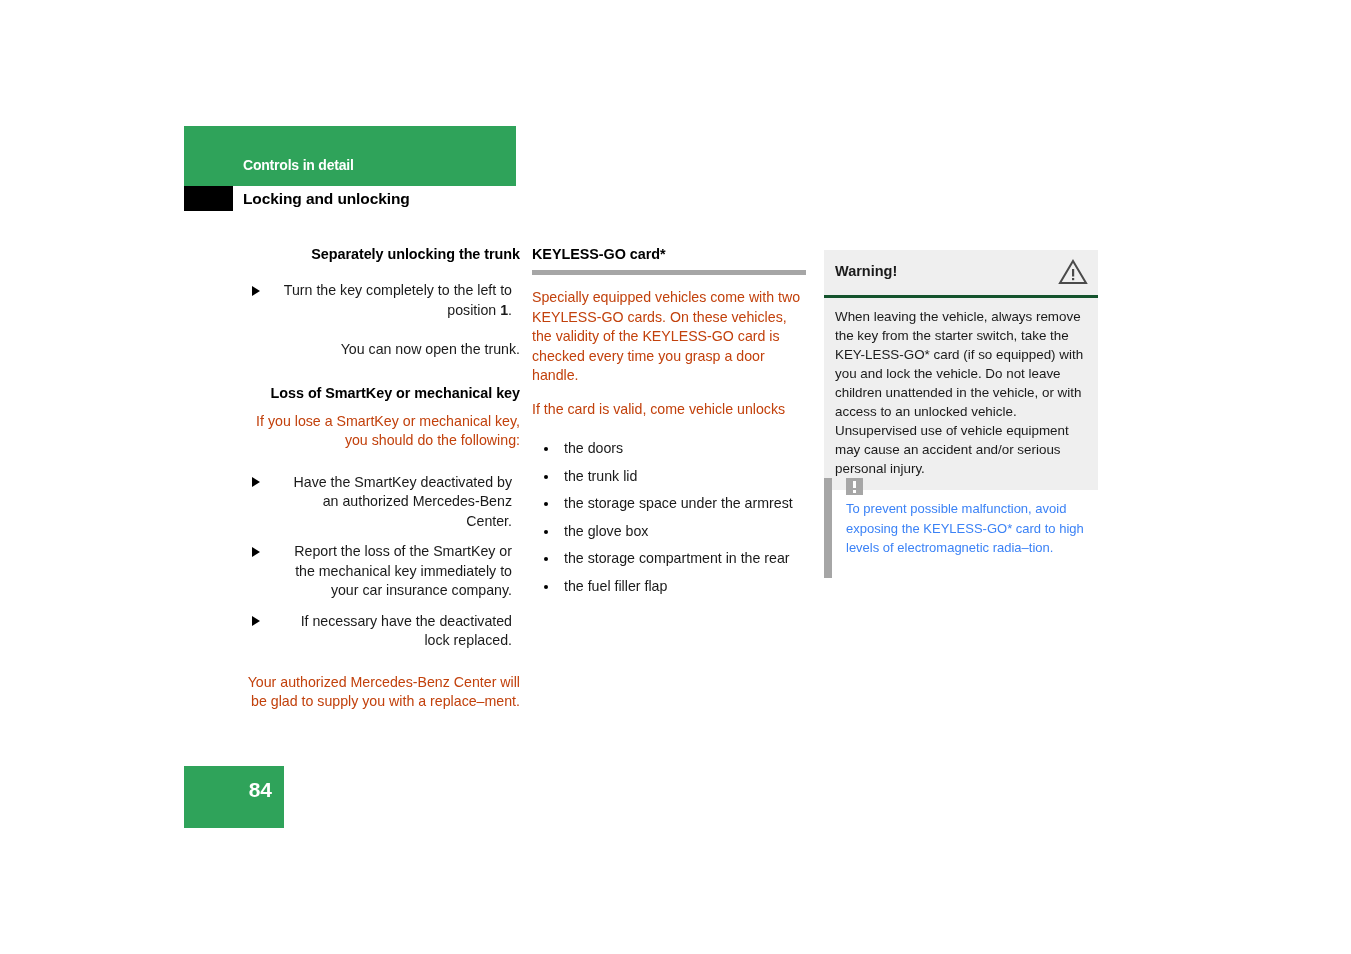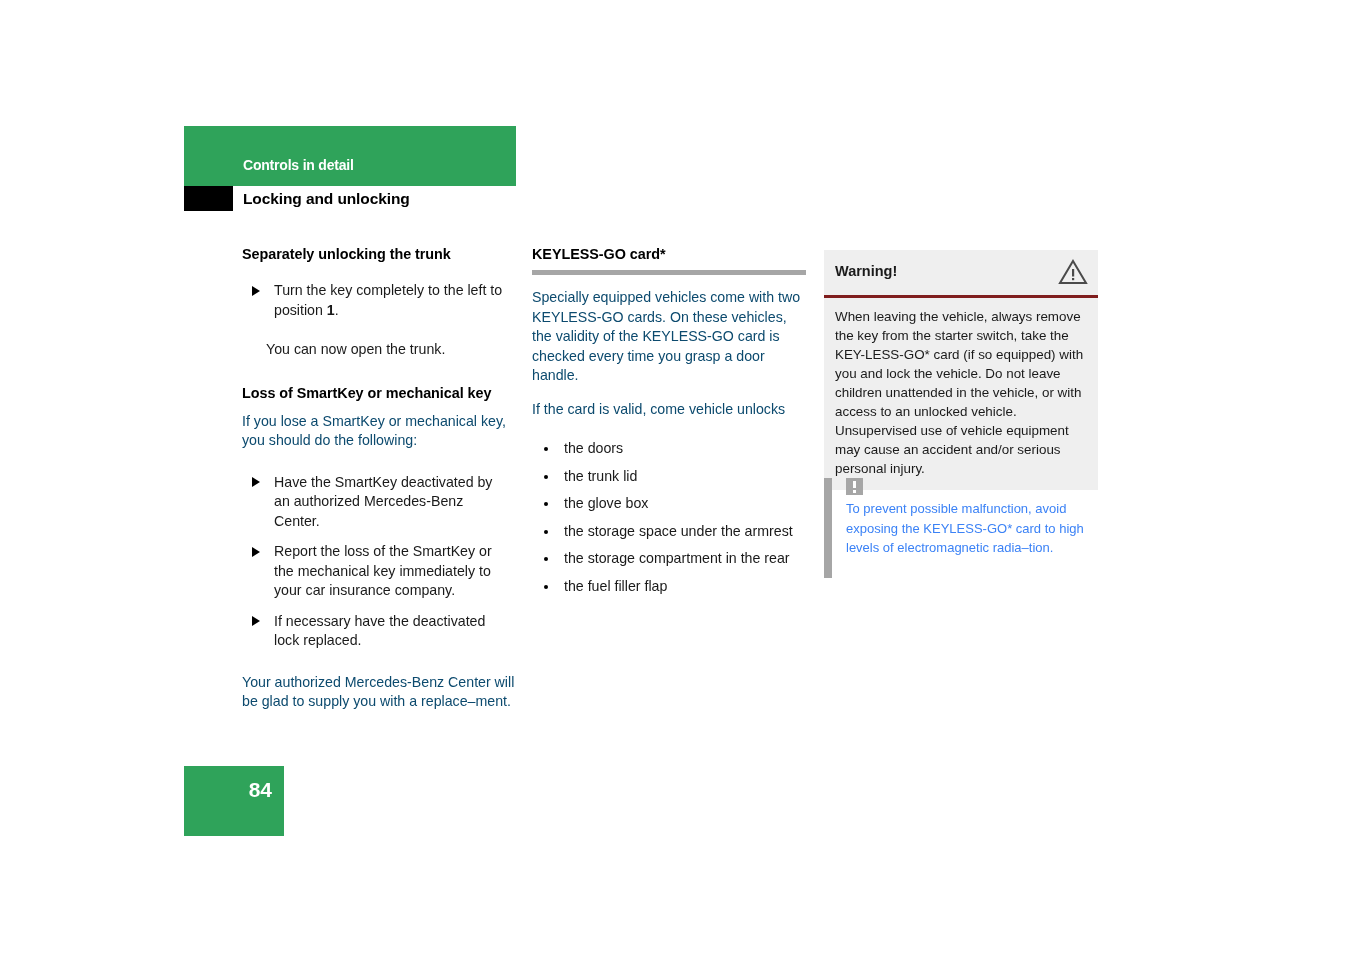--- a/index.html
+++ b/index.html
@@ -66,37 +66,37 @@
   }
 
   
   .col {
     position: absolute;
     top: 245px;
     font-size: 14.2px;
     line-height: 19.5px;
     color: #1a1a1a;
   }
-  .col-left  { left: 242px; width: 278px; }
+  .col-left  { left: 242px; width: 278px; text-align: right; }
   .col-mid   { left: 532px; width: 278px; }
 
   h3.sub {
     margin: 0;
     font-size: 14.4px;
     font-weight: bold;
     color: #000000;
     line-height: 19px;
     letter-spacing: -0.05px;
   }
 
   p.body {
     margin: 0;
     font-size: 14.2px;
     line-height: 19.5px;
-    color: #0c4a6e;
+    color: #c2410c;
   }
 
   .sp-9  { height: 9px; }
   .sp-12 { height: 12px; }
   .sp-14 { height: 14px; }
   .sp-24 { height: 24px; }
 
   
   ul.arrow-list, ul.dot-list {
     margin: 8px;
@@ -155,21 +155,21 @@
   .warnbox {
     position: absolute;
     left: 824px;
     top: 250px;
     width: 274px;
     background: #efefef;
   }
   .warnbox-head {
     position: relative;
     height: 45px;
-    border-bottom: 3px solid #7f1d1d;
+    border-bottom: 3px solid #14532d;
   }
   .warnbox-title {
     position: absolute;
     left: 11px;
     top: 13px;
     font-size: 14.5px;
     font-weight: bold;
     color: #1a1a1a;
   }
   .warn-tri {
@@ -229,21 +229,21 @@
     line-height: 19.5px;
     color: #3b82f6;
   }
 
   
   .footer-green {
     position: absolute;
     left: 184px;
     top: 766px;
     width: 100px;
-    height: 70px;
+    height: 62px;
     background: #2fa35a;
   }
   .footer-num {
     position: absolute;
     right: 12px;
     top: 13px;
     font-size: 21px;
     font-weight: bold;
     color: #ffffff;
     line-height: 1;
@@ -314,25 +314,25 @@
       <li>
         <span class="dot"></span>
         <span>the doors</span>
       </li>
       <li>
         <span class="dot"></span>
         <span>the trunk lid</span>
       </li>
       <li>
         <span class="dot"></span>
+        <span>the storage space under the armrest</span>
+      </li>
+      <li>
+        <span class="dot"></span>
         <span>the glove box</span>
-      </li>
-      <li>
-        <span class="dot"></span>
-        <span>the storage space under the armrest</span>
       </li>
       <li>
         <span class="dot"></span>
         <span>the storage compartment in the rear</span>
       </li>
       <li>
         <span class="dot"></span>
         <span>the fuel filler flap</span>
       </li>
     </ul>

